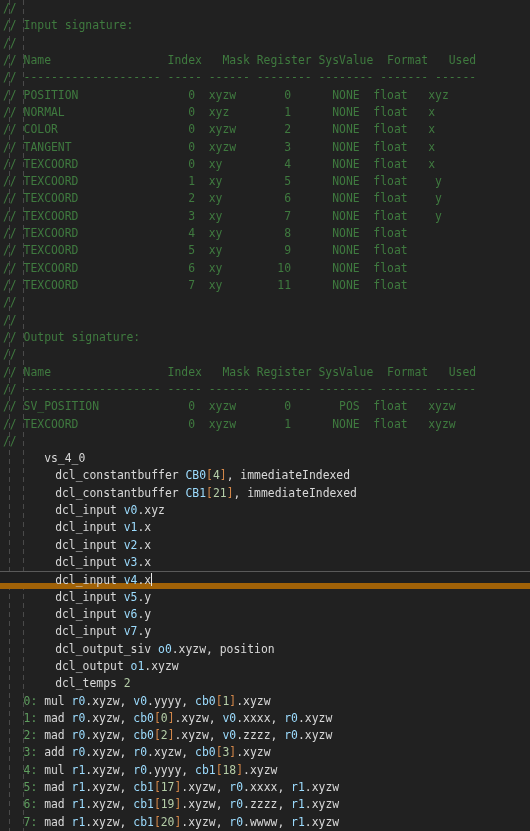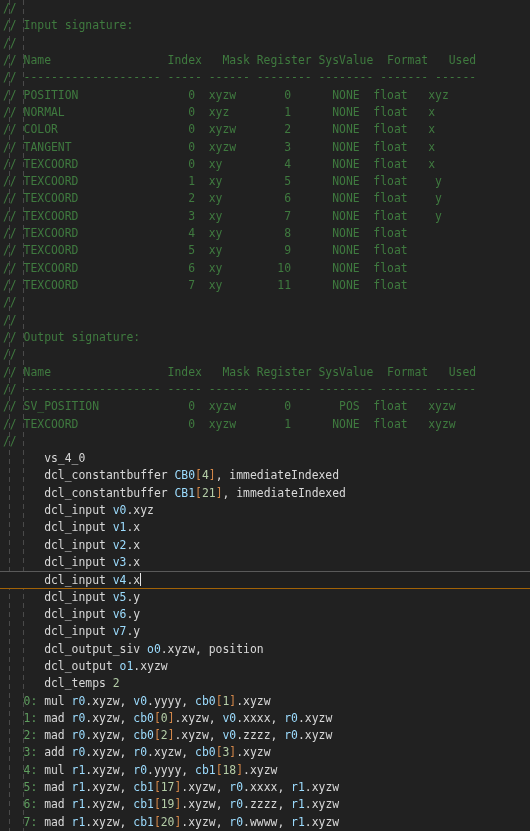--- a/index.html
+++ b/index.html
@@ -45,28 +45,28 @@
   }
   .line {
     height: 17.32px;
     white-space: pre;
     padding-left: 3px;
     position: relative;
   }
   .line.current {
     box-sizing: border-box;
     border-top: 1px solid #5a5a5a;
-    border-bottom: 1px solid #a16207;
+    border-bottom: 6px solid #a16207;
     background: #1f1f1f;
     margin-left: 0;
     width: 530px;
   }
   .cmt { color: #3f7a3f; }
   .code-txt { color: #d8d8d8; }
-  .kw { color: #d8d8d8; }
+  .kw { color: #d8d8d8; margin-left: 11px; }
   .reg { color: #9cdcfe; }
   .swz { color: #d8d8d8; text-align: center; }
   .num { color: #b5cea8; }
   .brk { color: #d4884a; }
   .lnum { color: #5f9e5f; }
   .idx { color: #b5cea8; }
   .cursor {
     display: inline-block;
     width: 1px;
     height: 13px;

